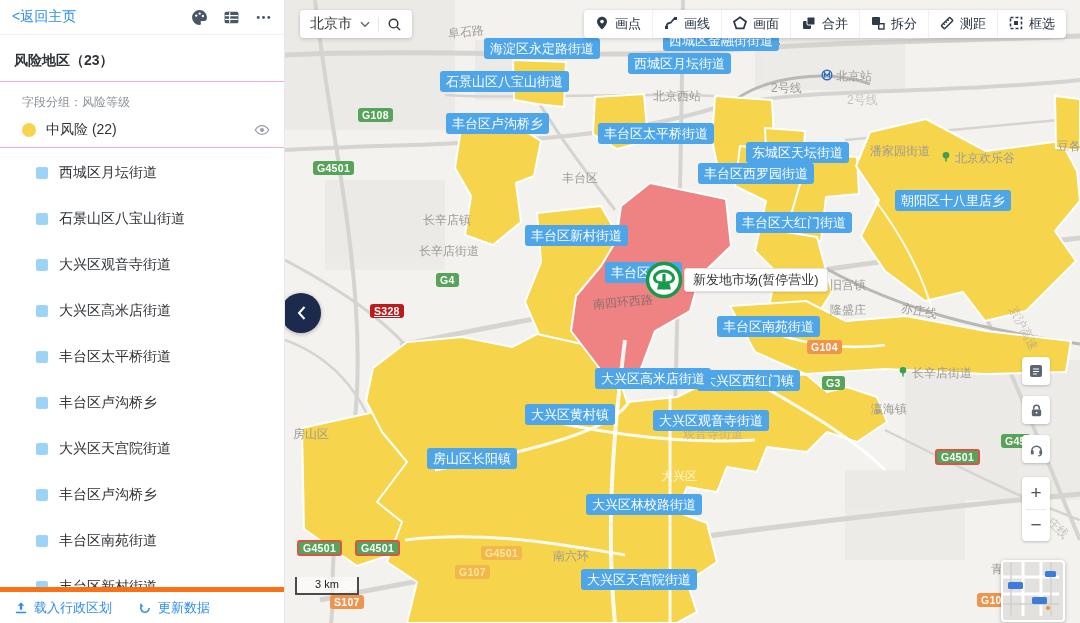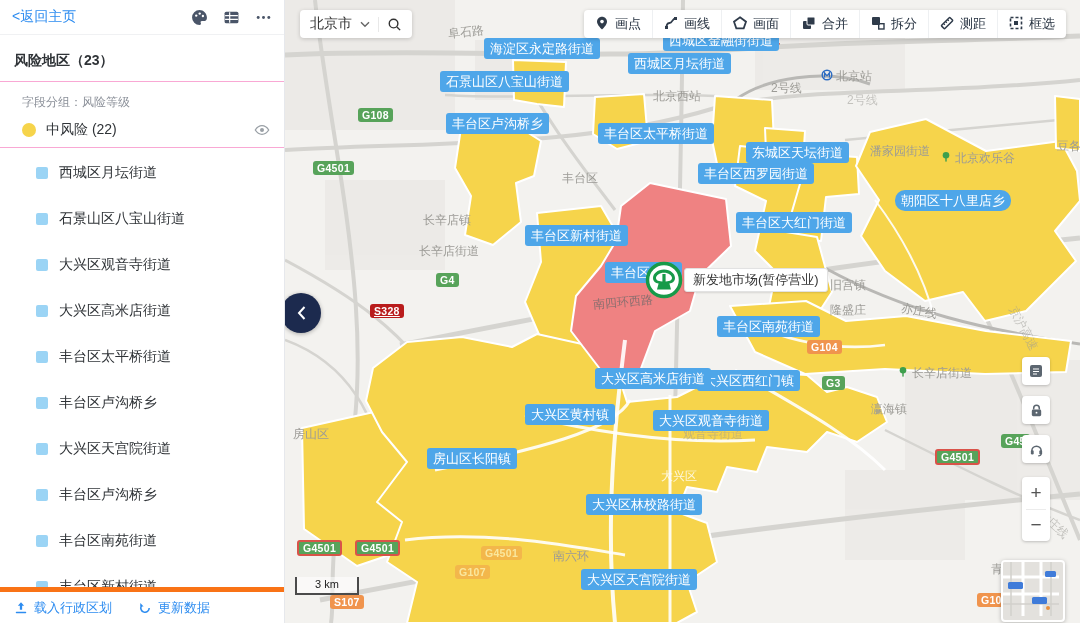--- a/index.html
+++ b/index.html
@@ -336,21 +336,21 @@
       </div>
     <div>
         <div class="map-label" style="left: 199px; top: 38px;">海淀区永定路街道</div>
         <div class="map-label" style="left: 378px; top: 30px;">西城区金融街街道</div>
         <div class="map-label" style="left: 343px; top: 53px;">西城区月坛街道</div>
         <div class="map-label" style="left: 155px; top: 71px;">石景山区八宝山街道</div>
         <div class="map-label" style="left: 461px; top: 122px; margin-top: 20px;">东城区天坛街道</div>
         <div class="map-label" style="left: 161px; top: 113px;">丰台区卢沟桥乡</div>
         <div class="map-label" style="left: 313px; top: 123px;">丰台区太平桥街道</div>
         <div class="map-label" style="left: 413px; top: 163px;">丰台区西罗园街道</div>
-        <div class="map-label" style="left: 610px; top: 190px; border-radius: 10px;">朝阳区十八里店乡</div>
+        <div class="map-label" style="left: 610px; top: 190px;">朝阳区十八里店乡</div>
         <div class="map-label" style="left: 451px; top: 212px;">丰台区大红门街道</div>
         <div class="map-label" style="left: 240px; top: 225px;">丰台区新村街道</div>
         <div class="map-label" style="left: 320px; top: 262px;">丰台区花乡</div>
         <div class="map-label" style="left: 432px; top: 316px;">丰台区南苑街道</div>
         <div class="map-label" style="left: 412px; top: 370px;">大兴区西红门镇</div>
         <div class="map-label" style="left: 310px; top: 368px;">大兴区高米店街道</div>
         <div class="map-label" style="left: 240px; top: 404px;">大兴区黄村镇</div>
         <div class="map-label" style="left: 368px; top: 410px;">大兴区观音寺街道</div>
         <div class="map-label" style="left: 142px; top: 448px;">房山区长阳镇</div>
         <div class="map-label" style="left: 301px; top: 494px;">大兴区林校路街道</div>

